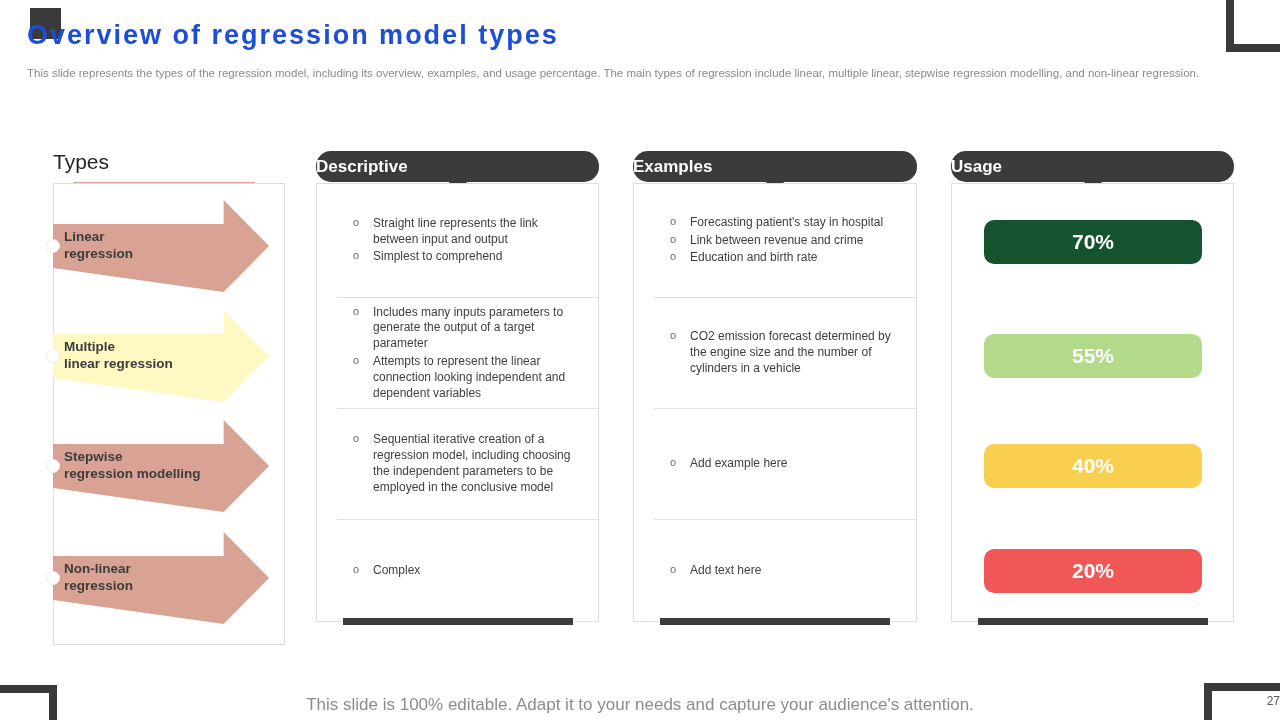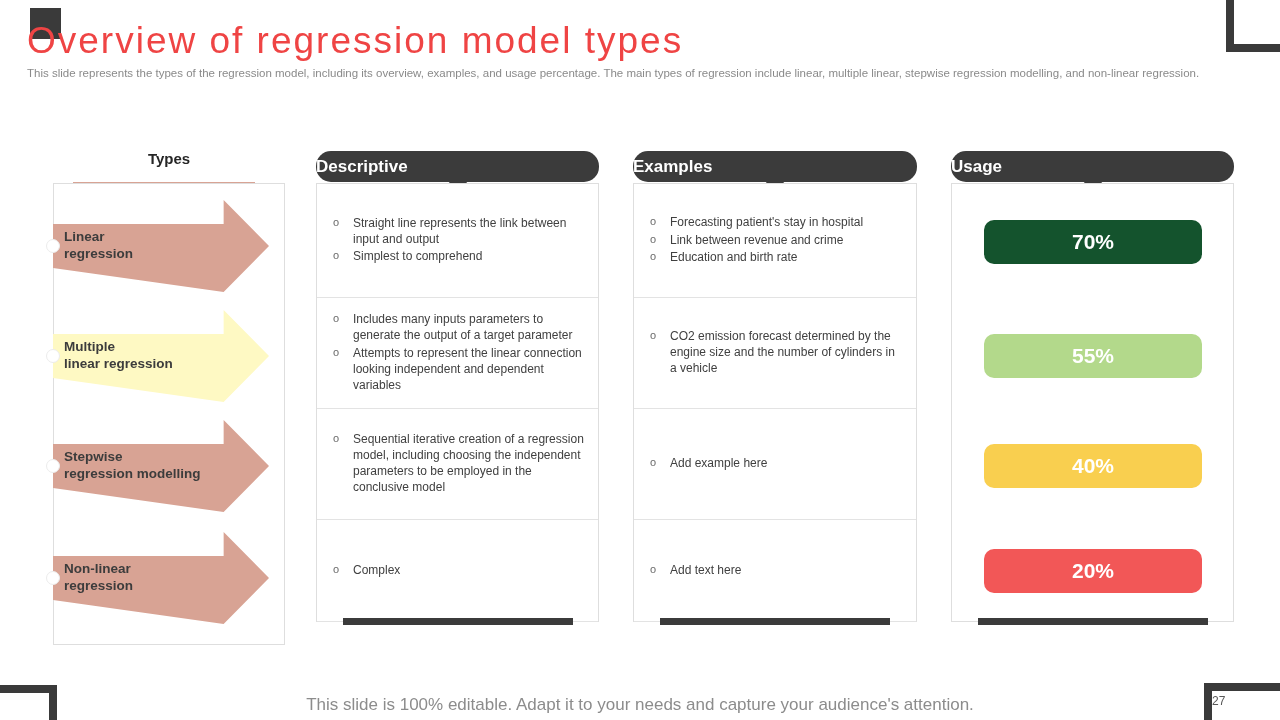--- a/index.html
+++ b/index.html
@@ -9,38 +9,38 @@
     font-family:"Liberation Sans", sans-serif; color:#3f3f3f;
   }
   
   .corner-tl { position:absolute; left:30px; top:8px; width:31px; height:31px; background:#3a3a3a; }
   .corner-tr { position:absolute; right:0; top:0; width:54px; height:52px;
                border-left:8px solid #3a3a3a; border-bottom:8px solid #3a3a3a; }
   .corner-bl { position:absolute; left:0; bottom:0; width:57px; height:35px;
                border-right:8px solid #3a3a3a; border-top:8px solid #3a3a3a; }
   .corner-br { position:absolute; right:0; bottom:0; width:76px; height:37px;
                border-left:8px solid #3a3a3a; border-top:8px solid #3a3a3a;
-               text-align:left; padding-top:3px; font-size:12px; color:#595959; }
+               text-align:right; padding-top:3px; font-size:12px; color:#595959; }
   
-  .title { position:absolute; left:27px; top:20px; font-size:37px; font-weight:normal;
-           letter-spacing:2px; color:#ef4444; }
+  .title { position:absolute; left:27px; top:20px; font-size:27px; font-weight:bold;
+           letter-spacing:2px; color:#1d4ed8; }
   .subtitle { position:absolute; left:27px; top:67px; width:1230px; font-size:11.5px; color:#8a8a8a; }
   
-  .types-header { position:absolute; left:53px; top:150px; width:232px; text-align:center;
-                  font-size:15px; font-weight:bold; color:#262626; }
+  .types-header { position:absolute; left:53px; top:150px; width:232px; text-align:left;
+                  font-size:21px; font-weight:normal; color:#262626; }
   .types-underline { position:absolute; left:73px; top:182px; width:182px; height:3px; background:#d8a394; }
   .pill { position:absolute; top:151px; height:31px; background:#3b3b3b; border-radius:15px;
           color:#ffffff; font-size:17px; font-weight:bold; line-height:31px; }
   .pill::after { content:""; position:absolute; left:50%; bottom:-11px; margin-left:-10px;
                  border:10px solid transparent; border-top:12px solid #3b3b3b; border-bottom:none; }
   .pill-desc { left:316px; width:283px; }
   .pill-ex   { left:633px; width:284px; }
   .pill-use  { left:951px; width:283px; }
   
-  .colbox { position:absolute; top:183px; border:1px solid #dedede; background:#ffffff; }
+  .colbox { position:absolute; top:183px; border:1px solid #dedede; background:#ffffff;padding-left:20px; }
   .box-types { left:53px;  width:232px; height:462px; }
   .box-desc  { left:316px; width:283px; height:439px; }
   .box-ex    { left:633px; width:284px; height:439px; }
   .box-use   { left:951px; width:283px; height:439px; }
   .bottombar { position:absolute; left:50%; bottom:-4px; transform:translateX(-50%);
                width:230px; height:7px; background:#3b3b3b; }
   
   .cell { width:100%; display:flex; align-items:center; border-bottom:1px solid #e3e3e3; }
   .cell:last-child { border-bottom:none; }
   .cell ul { list-style:none; padding:0 14px 0 12px; width:100%; }

